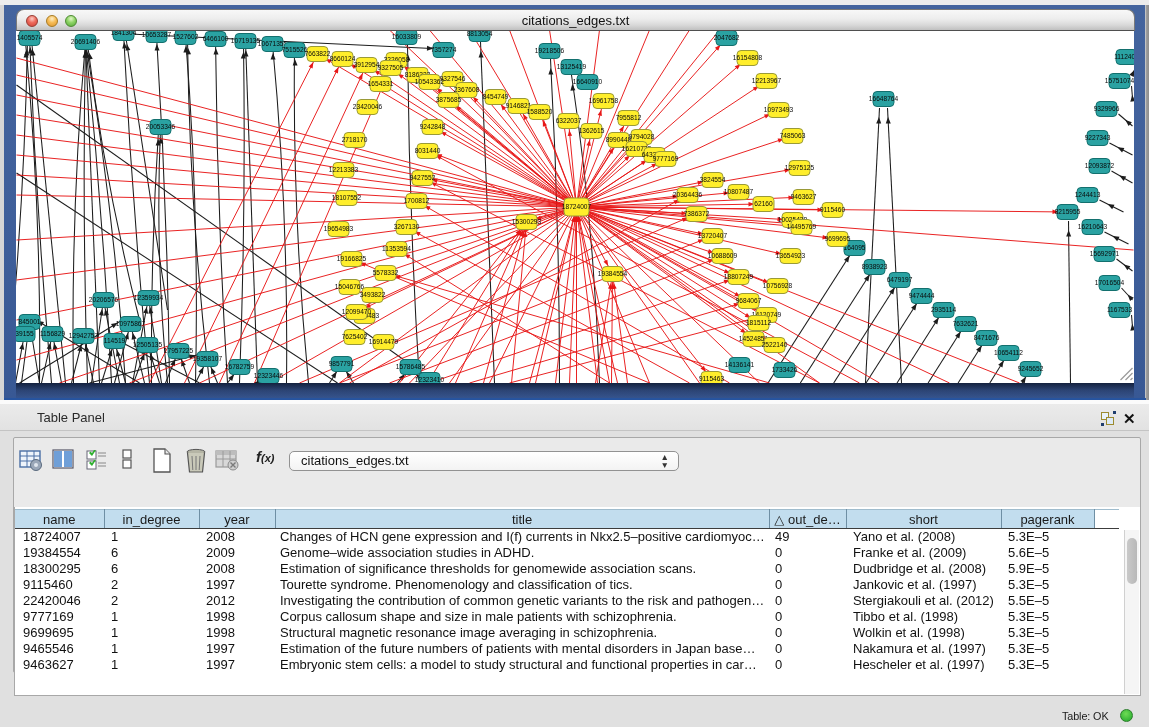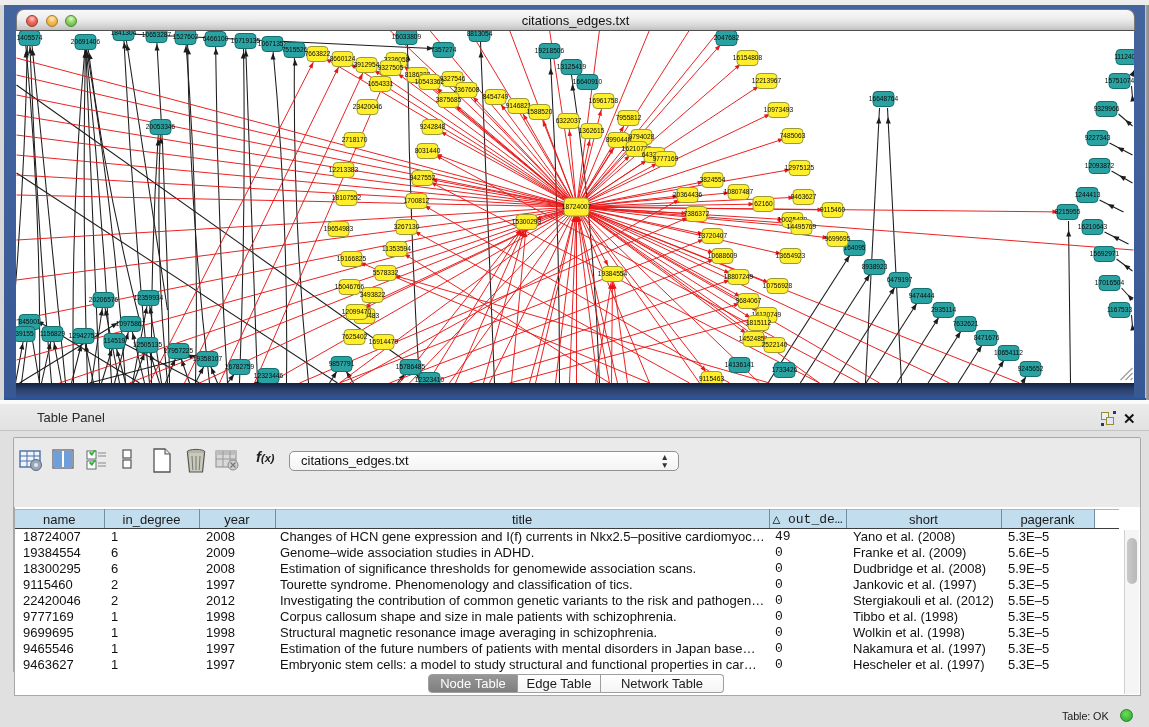--- a/index.html
+++ b/index.html
@@ -53,21 +53,21 @@
 
 
 #tblwrap { position:absolute; left:14px; top:507px; width:1127px; height:189px; background:#ffffff; border:1px solid #a8a8a8; border-top:none; padding-top:2px; }
 table { border-collapse:collapse; table-layout:fixed; width:1104px; font-size:13px; }
 th { background:#c2ddee; font-weight:normal; color:#1a1a1a; height:19px;
   border-right:1px solid #6f8fa4; border-bottom:1px solid #3c3c3c; border-top:1px solid #9fbccd; padding:0; font-size:13px; }
 th.c8 { background:#fff; border-right:none; border-bottom:1px solid #3c3c3c; }
 td { height:16px; padding:0; color:#111; white-space:nowrap; overflow:hidden; }
 td.c4, td.c6 { text-overflow:clip; }
 .c1 { width:89px; } .c2 { width:95px; } .c3 { width:76px; } .c4 { width:494px; }
-.c5 { width:77px;font-family:Liberation Mono, monospace; } .c6 { width:155px;margin-top:44px; } .c7 { width:93px; } .c8 { width:25px; }
+.c5 { width:77px; } .c6 { width:155px;margin-top:44px; } .c7 { width:93px; } .c8 { width:25px; }
 td.c1 { padding-left:8px; } td.c2 { padding-left:7px; } td.c3 { padding-left:7px; }
 td.c4 { padding-left:5px; } td.c5 { padding-left:6px; } td.c6 { padding-left:7px; } td.c7 { padding-left:7px; }
 #vscroll { position:absolute; right:1px; top:23px; width:15px; height:164px; background:#f5f5f5; border-left:1px solid #d0d0d0; }
 #vthumb { position:absolute; left:2px; top:8px; width:10px; height:46px; background:linear-gradient(90deg,#c9c9c9,#b8b8b8); border-radius:5px; }
 
 
 #tabs { position:absolute; left:428px; top:674px; height:19px; display:flex; font-size:13px; }
 .tab { height:19px; line-height:18px; text-align:center; background:linear-gradient(180deg,#ffffff,#f4f4f4); color:#1c1c1c; border:1px solid #9e9e9e; border-left:none; }
 #tab1 { width:90px; } #tab2 { width:83px; } #tab3 { width:123px; }
 #tab1 { border-radius:4px 0 0 4px; border-left:1px solid #9e9e9e; background:linear-gradient(180deg,#979797,#7e7e7e); color:#ffffff; }
@@ -899,19 +899,14 @@
             <td class="c7">5.3E–5</td>
             <td class="c8"></td>
           </tr>
     </tbody>
       </table>
     <div id="vscroll">
         <div id="vthumb"></div>
       </div>
   </div>
 
-  <div id="tabs">
-      <div class="tab" id="tab1">Node Table</div>
-      <div class="tab" id="tab2">Edge Table</div>
-      <div class="tab" id="tab3">Network Table</div>
-    </div>
   <div id="memory">Table: OK</div>
     <div id="memdot"></div>
 </div>
 </body></html>

